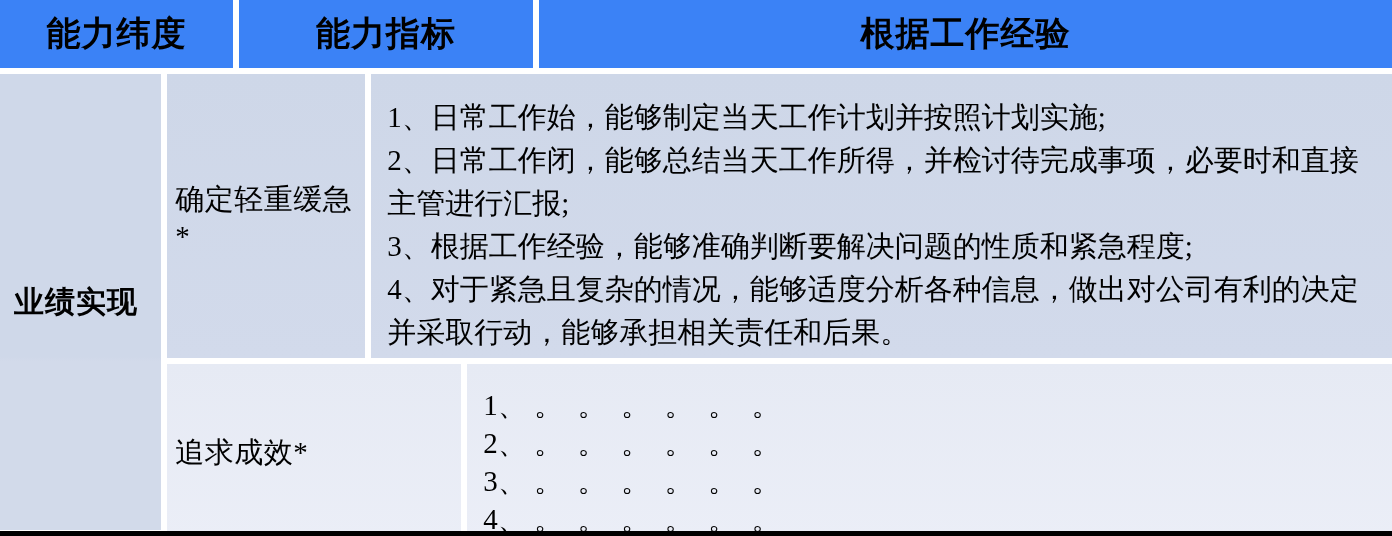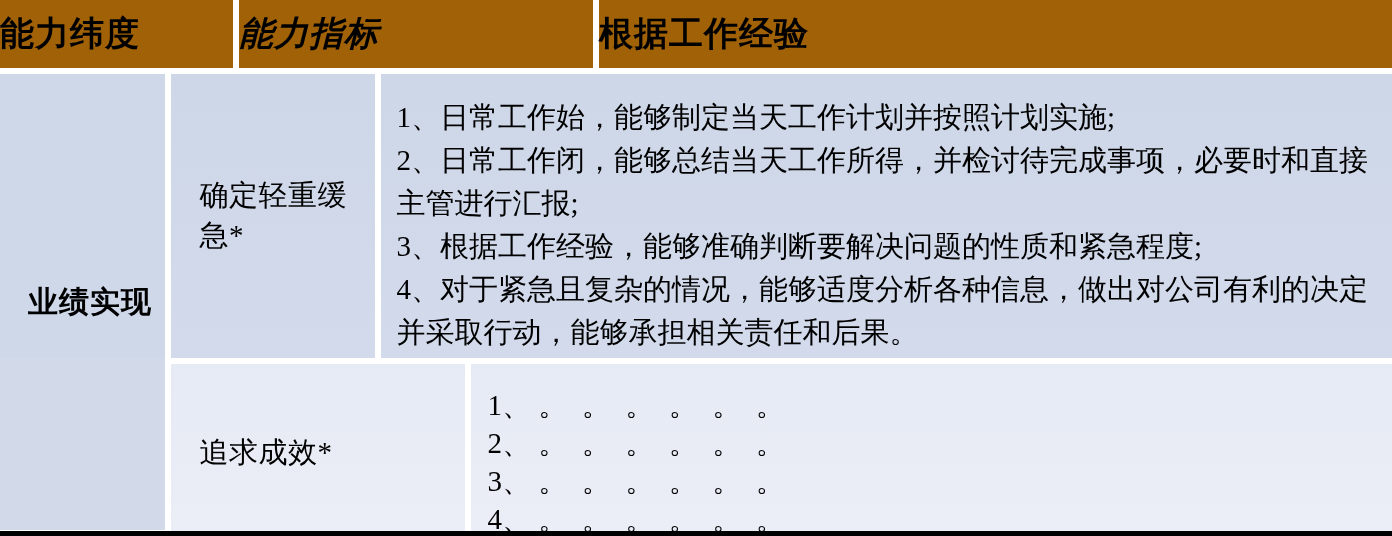--- a/index.html
+++ b/index.html
@@ -22,50 +22,50 @@
   }
 
   
   .head-row {
     display: flex;
     height: 68px;
     gap: 6px;
     padding: 0 0 0 0;
   }
   .head-cell {
-    background: #a16207;
+    background: #3b82f6;
     display: flex;
     align-items: center;
-    justify-content: flex-start;
+    justify-content: center;
     color: #000000;
     font-weight: bold;
     font-size: 34px;
     letter-spacing: 1px;
     line-height: 1;
   }
   .head-c1 { width: 233px; }
-  .head-c2 { width: 354px; font-style: italic; }
+  .head-c2 { width: 294px; }
   .head-c3 { flex: 1 1 auto; }
 
   .head-gap { height: 6px; background: #ffffff; }
 
   
   .body-grid {
     display: flex;
     gap: 6px;
     height: 456px;
   }
 
   .col-dim {
     width: 233px;
     background: linear-gradient(180deg, #CFD8E9 0%, #CFD8E9 62%, #D2DAEA 63%, #D2DAEA 100%);
     display: flex;
     align-items: center;
     justify-content: flex-start;
-    padding-left: 28px;
+    padding-left: 14px;
     box-sizing: border-box;
   }
   .col-dim .dim-label {
     font-size: 30px;
     font-weight: bold;
     color: #000;
     letter-spacing: 1px;
   }
 
   .col-rest {
@@ -79,21 +79,21 @@
     display: flex;
     gap: 6px;
   }
   .sub-row-1 { height: 288px; }
   .sub-row-2 { flex: 1 1 auto; }
 
   .cell-ind {
     width: 294px;
     display: flex;
     align-items: center;
-    padding-left: 28px;
+    padding-left: 8px;
     box-sizing: border-box;
   }
   .cell-ind .ind-label {
     font-size: 29px;
     color: #000;
     letter-spacing: 0.5px;
   }
 
   .cell-desc {
     flex: 1 1 auto;

